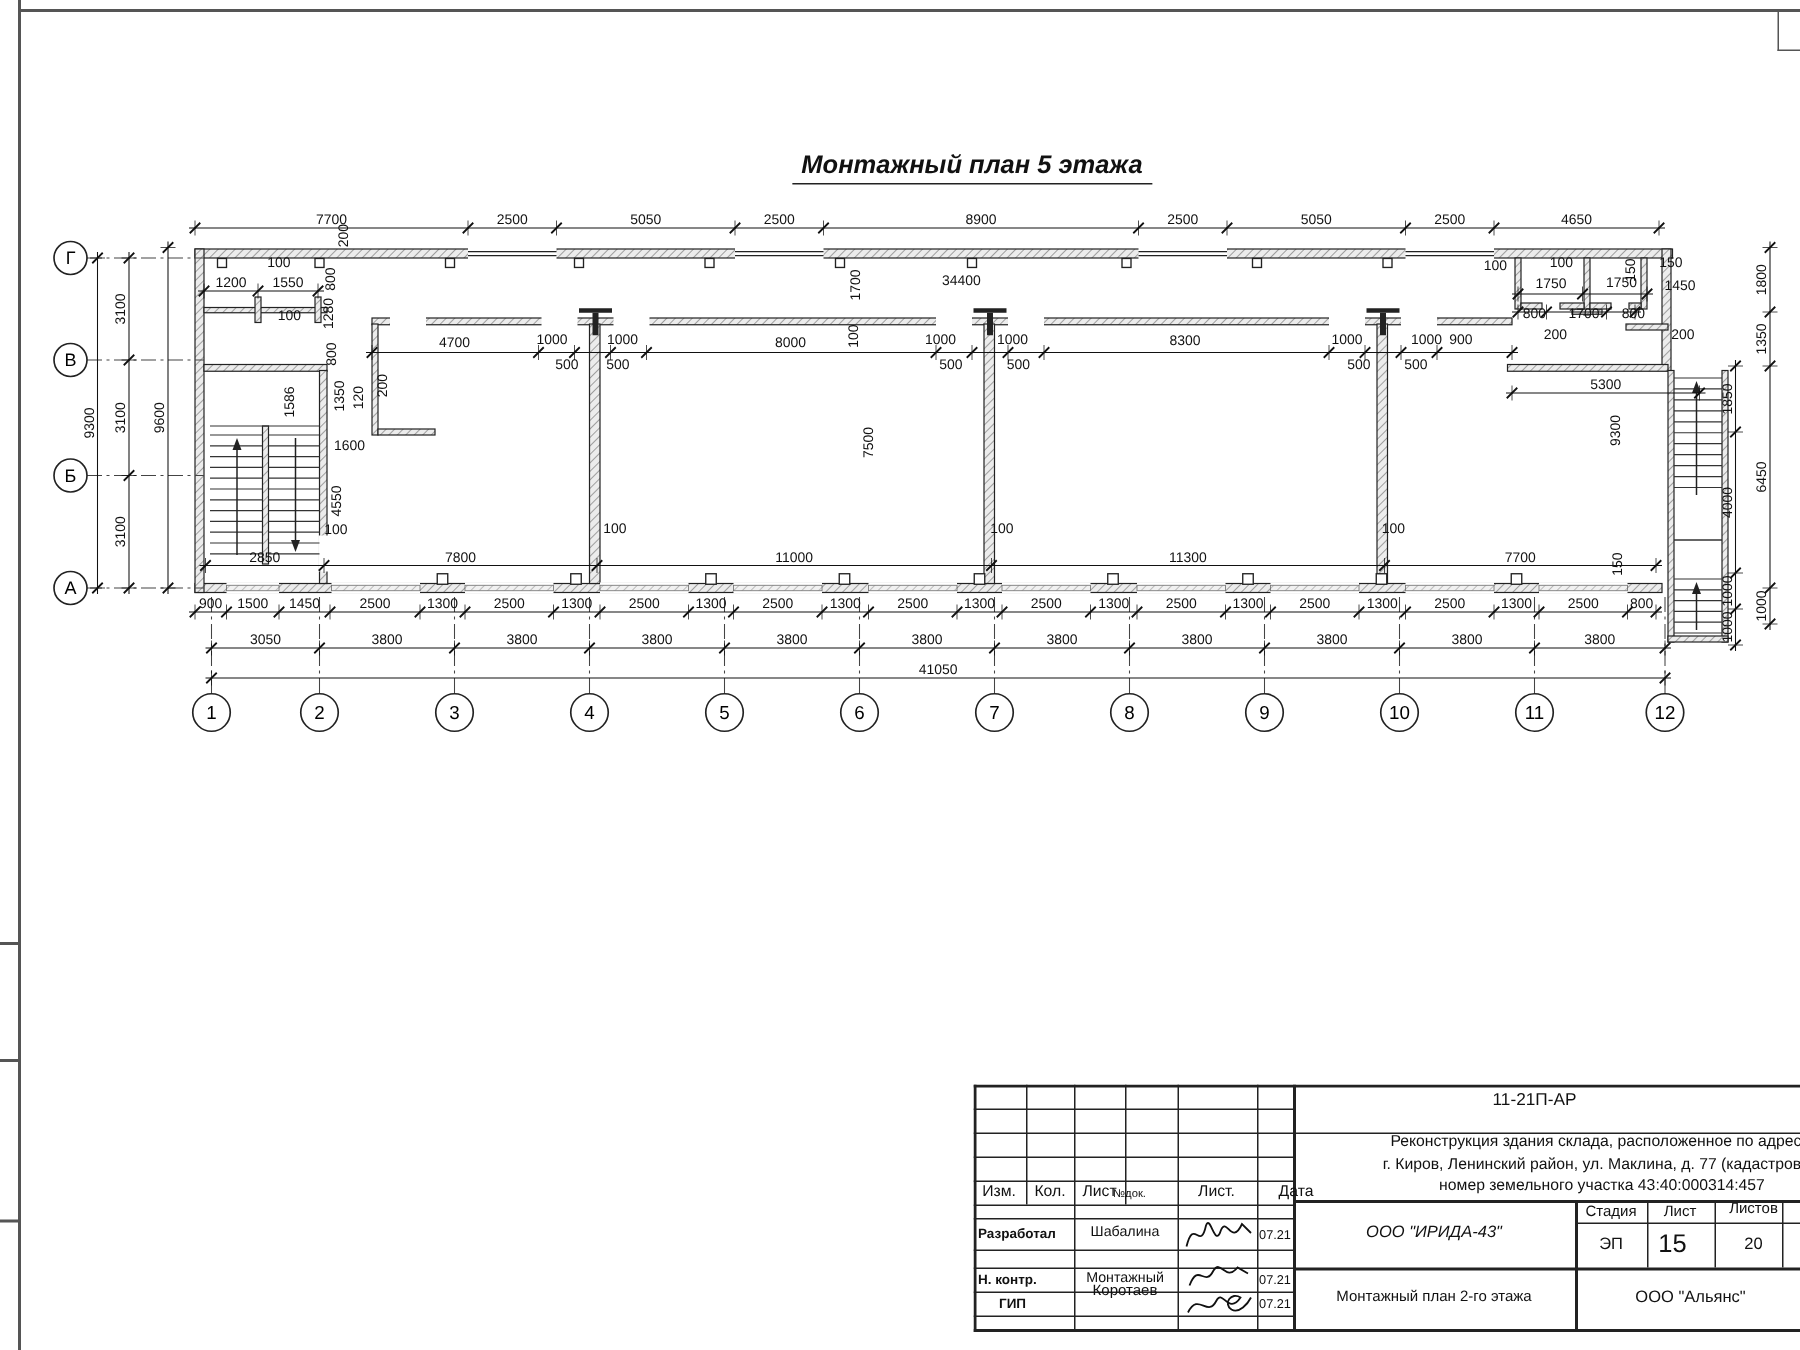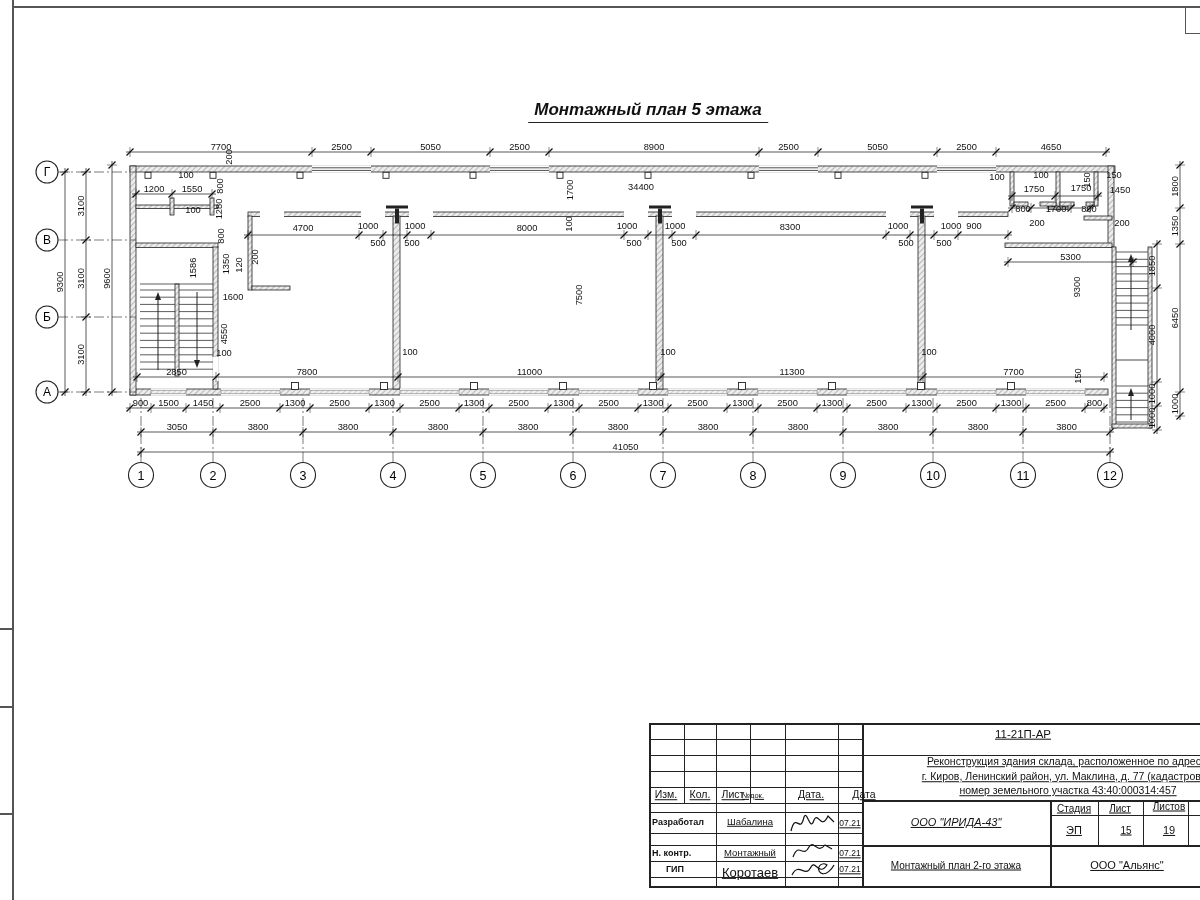--- a/index.html
+++ b/index.html
@@ -16,21 +16,21 @@
   
   #plan-title{
     left:648px;top:100px;transform:translateX(-50%);
     font-size:17px;font-style:italic;font-weight:bold;
     border-bottom:1.6px solid #222;padding:0 6px 2px 6px;white-space:nowrap;
   }
   
   #stamp{left:649px;top:723px;width:551px;height:166px;overflow:hidden;}
   #stamp .st{
     position:absolute;transform:translate(-50%,-50%);white-space:nowrap;
-    font-size:10.5px;line-height:1.1;text-align:left;text-decoration:underline;
+    font-size:10.5px;line-height:1.1;text-align:left;
   }
   #stamp .stl{position:absolute;transform:translateY(-50%);white-space:nowrap;font-size:9px;font-weight:bold;}
 </style>
 </head>
 <body>
 
 <div id="frame-left" class="abs"></div>
 <div id="frame-top" class="abs"></div>
 <div class="frame-tick abs" style="top:628px"></div>
 <div class="frame-tick abs" style="top:706px"></div>
@@ -654,43 +654,43 @@
 
   <div class="st" style="left:374px;top:11px;font-size:11.5px">11-21П-АР</div>
   <div class="st" style="left:419px;top:39px">Реконструкция здания склада, расположенное по адресу:</div>
   <div class="st" style="left:419px;top:53.5px">г. Киров, Ленинский район, ул. Маклина, д. 77 (кадастровый</div>
   <div class="st" style="left:419px;top:68px">номер земельного участка 43:40:000314:457</div>
 
   <div class="st" style="left:17px;top:72px">Изм.</div>
   <div class="st" style="left:51px;top:72px">Кол.</div>
   <div class="st" style="left:84px;top:72px">Лист</div>
   <div class="st" style="left:104px;top:72.5px;font-size:7.5px">№док.</div>
-  <div class="st" style="left:162px;top:72px">Дата.</div>
+  <div class="st" style="left:162px;top:72px">Лист.</div>
   <div class="st" style="left:215px;top:72px">Дата</div>
 
   <div class="stl" style="left:3px;top:99px">Разработал</div>
   <div class="stl" style="left:3px;top:130px">Н. контр.</div>
   <div class="stl" style="left:17px;top:146px">ГИП</div>
   <div class="st" style="left:101px;top:99px;font-size:9.5px">Шабалина</div>
   <div class="st" style="left:101px;top:130px;font-size:9.5px">Монтажный</div>
-  <div class="st" style="left:101px;top:150px;font-size:13px">Коротаев</div>
+  <div class="st" style="left:101px;top:138px;font-size:10px">Коротаев</div>
   <div class="st" style="left:201px;top:101px;font-size:8.5px">07.21</div>
   <div class="st" style="left:201px;top:130.5px;font-size:8.5px">07.21</div>
   <div class="st" style="left:201px;top:146.5px;font-size:8.5px">07.21</div>
 
   <svg class="abs" style="left:138px;top:84px" width="50" height="30">
     <path d="M4 24 C9 4,13 28,17 10 C20 2,23 26,27 13 C31 4,34 24,41 9 L47 15" stroke="#111" fill="none" stroke-width="1.2"></path>
   </svg>
   <svg class="abs" style="left:138px;top:116px" width="50" height="44">
     <path d="M6 18 C12 2,16 20,22 8 C27 0,30 16,38 6 L45 10" stroke="#111" fill="none" stroke-width="1.2"></path>
     <path d="M5 36 C12 22,18 40,24 28 C28 20,32 38,40 26 C34 22,28 30,34 34 C39 37,45 30,47 26" stroke="#111" fill="none" stroke-width="1.2"></path>
   </svg>
 
   <div class="st" style="left:307px;top:99px;font-size:11px;font-style:italic">ООО "ИРИДА-43"</div>
   <div class="st" style="left:307px;top:142px;font-size:10px">Монтажный план 2-го этажа</div>
   <div class="st" style="left:425px;top:84.5px;font-size:10px">Стадия</div>
   <div class="st" style="left:471px;top:84.5px;font-size:10px">Лист</div>
   <div class="st" style="left:520px;top:83px;font-size:10px">Листов</div>
   <div class="st" style="left:425px;top:107px;font-size:11px">ЭП</div>
-  <div class="st" style="left:477px;top:107px;font-size:10px">15</div>
-  <div class="st" style="left:520px;top:107px;font-size:11px">19</div>
+  <div class="st" style="left:466px;top:107px;font-size:17px">15</div>
+  <div class="st" style="left:520px;top:107px;font-size:11px">20</div>
   <div class="st" style="left:478px;top:142px;font-size:11px">ООО "Альянс"</div>
 </div>
 
 </body></html>

